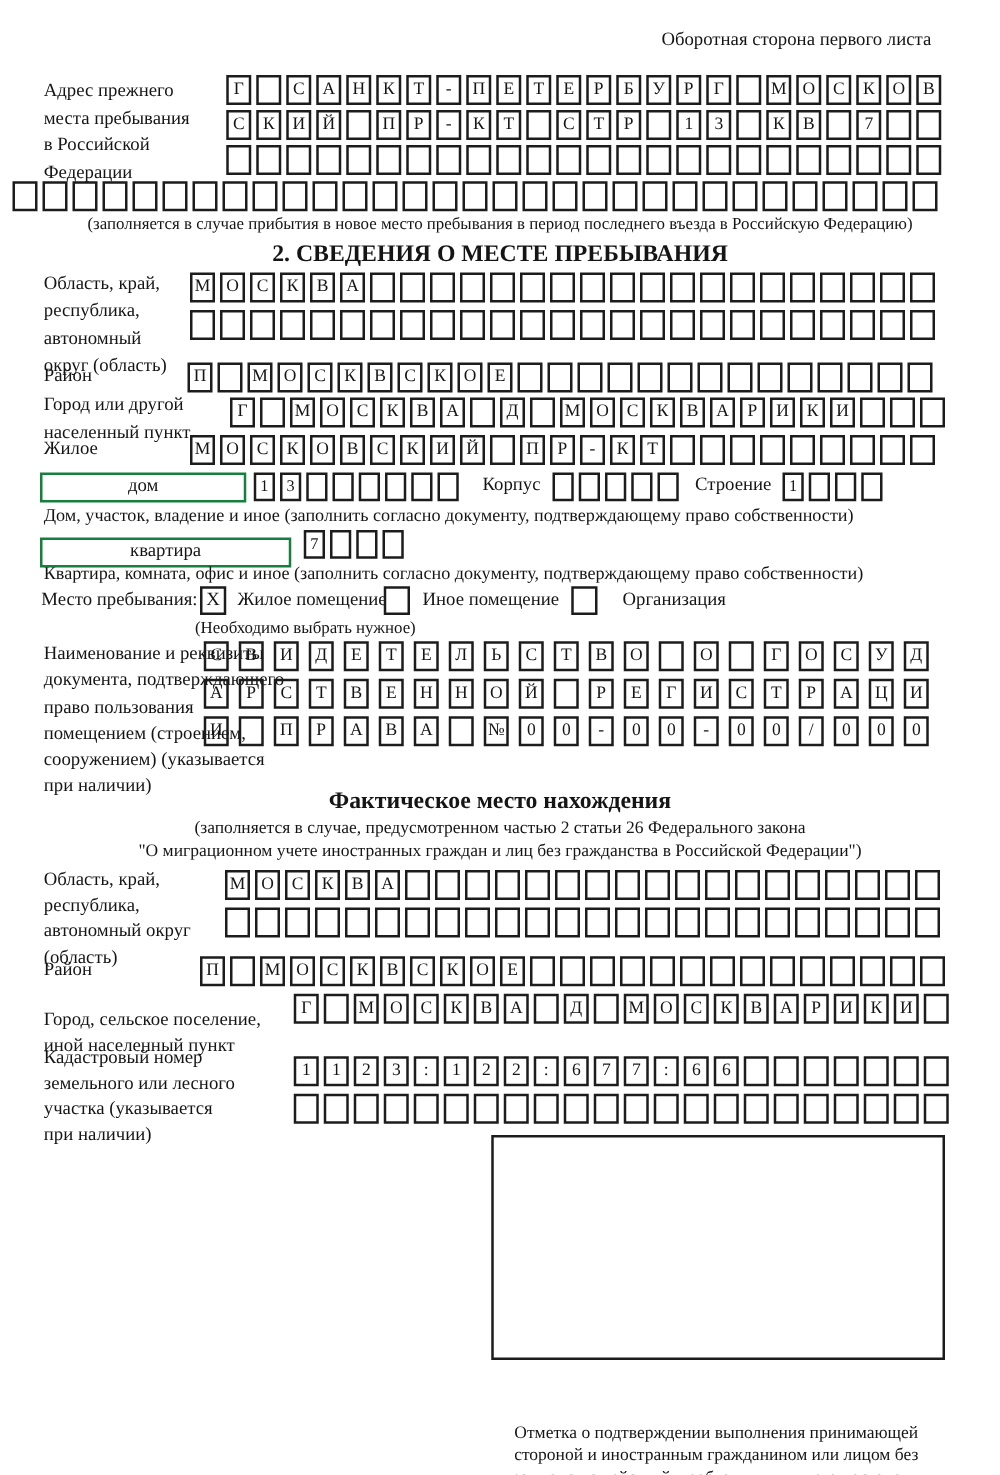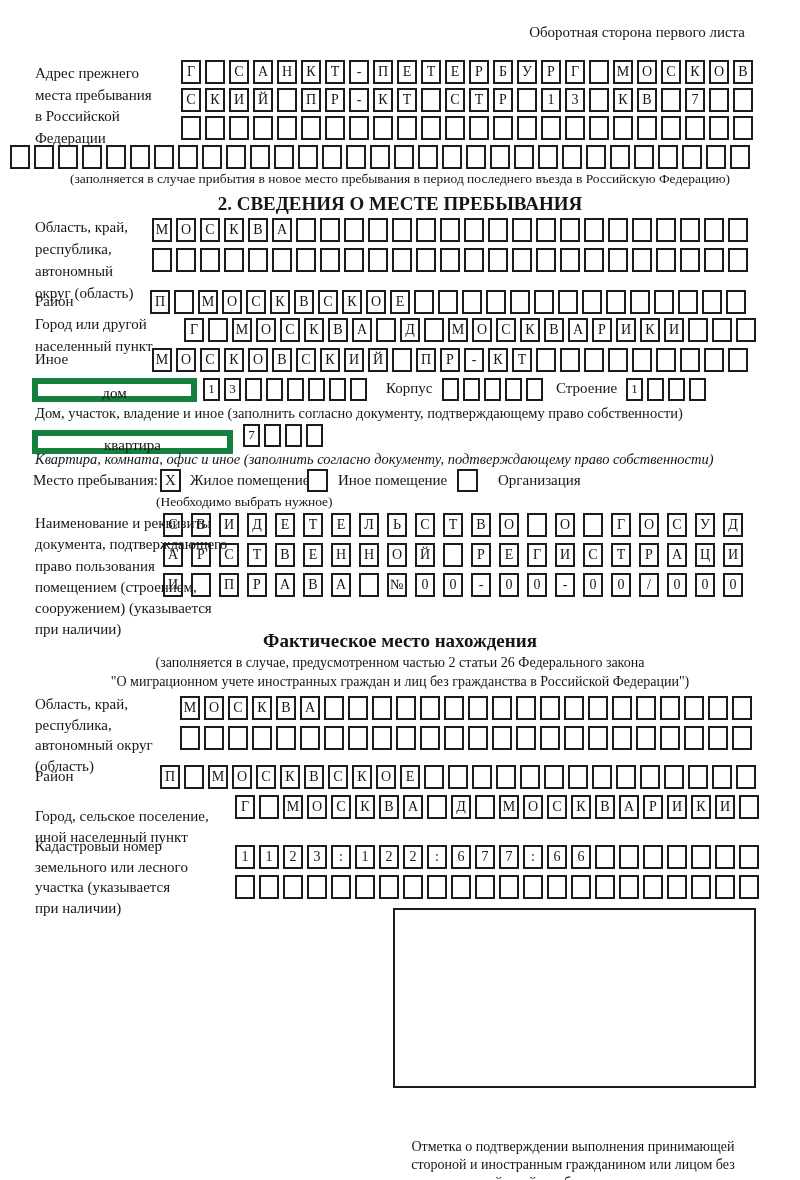--- a/index.html
+++ b/index.html
@@ -8,21 +8,21 @@
   .lbl { position:absolute; font-size:15px; line-height:21.5px; white-space:pre-line; }
   .note { position:absolute; font-size:13.5px; }
   .center { left:0; width:800px; text-align:center; }
   .title { position:absolute; font-weight:bold; font-size:19px; }
   .boxrow { position:absolute; white-space:nowrap; height:24px; }
   .cbox { display:inline-block; box-sizing:border-box; width:20px; height:24px; border:2px solid #1c1c1c;
           margin-right:4px; text-align:center; font-size:14px; line-height:19px; vertical-align:top; }
   .boxrow.small .cbox { width:17px; height:23px; margin-right:4px; font-size:13px; line-height:18px; }
   .boxrow.wide .cbox { margin-right:8px; }
   .boxrow.check .cbox { width:21px; height:23px; font-size:15px; line-height:18px; margin-right:0; }
-  .wfield { position:absolute; box-sizing:border-box; border:6px solid #15803d; height:24px;
+  .wfield { position:absolute; box-sizing:border-box; border:2px solid #15803d; height:24px;
             text-align:center; font-size:15px; line-height:19px; }
   .stamp { position:absolute; border:2px solid #1c1c1c; background:#fff; }
   .caption { position:absolute; font-size:14px; line-height:18px; text-align:center; white-space:pre-line; }
   .inline-lbl { position:absolute; font-size:15px; }
 </style>
 </head>
 <body>
 
 <div class="abs" style="top:24px; left:0; width:745px; text-align:right; font-size:15px;">Оборотная сторона первого листа</div>
 
@@ -45,34 +45,34 @@
 <div class="boxrow" style="left:152px; top:218px;"><span class="cbox">М</span><span class="cbox">О</span><span class="cbox">С</span><span class="cbox">К</span><span class="cbox">В</span><span class="cbox">А</span><span class="cbox"></span><span class="cbox"></span><span class="cbox"></span><span class="cbox"></span><span class="cbox"></span><span class="cbox"></span><span class="cbox"></span><span class="cbox"></span><span class="cbox"></span><span class="cbox"></span><span class="cbox"></span><span class="cbox"></span><span class="cbox"></span><span class="cbox"></span><span class="cbox"></span><span class="cbox"></span><span class="cbox"></span><span class="cbox"></span><span class="cbox"></span></div>
 <div class="boxrow" style="left:152px; top:248px;"><span class="cbox"></span><span class="cbox"></span><span class="cbox"></span><span class="cbox"></span><span class="cbox"></span><span class="cbox"></span><span class="cbox"></span><span class="cbox"></span><span class="cbox"></span><span class="cbox"></span><span class="cbox"></span><span class="cbox"></span><span class="cbox"></span><span class="cbox"></span><span class="cbox"></span><span class="cbox"></span><span class="cbox"></span><span class="cbox"></span><span class="cbox"></span><span class="cbox"></span><span class="cbox"></span><span class="cbox"></span><span class="cbox"></span><span class="cbox"></span><span class="cbox"></span></div>
 
 <div class="lbl" style="left:35px; top:291px;">Район</div>
 <div class="boxrow" style="left:150px; top:290px;"><span class="cbox">П</span><span class="cbox"></span><span class="cbox">М</span><span class="cbox">О</span><span class="cbox">С</span><span class="cbox">К</span><span class="cbox">В</span><span class="cbox">С</span><span class="cbox">К</span><span class="cbox">О</span><span class="cbox">Е</span><span class="cbox"></span><span class="cbox"></span><span class="cbox"></span><span class="cbox"></span><span class="cbox"></span><span class="cbox"></span><span class="cbox"></span><span class="cbox"></span><span class="cbox"></span><span class="cbox"></span><span class="cbox"></span><span class="cbox"></span><span class="cbox"></span><span class="cbox"></span></div>
 
 <div class="lbl" style="left:35px; top:314px;">Город или другой
 населенный пункт</div>
 <div class="boxrow" style="left:184px; top:318px;"><span class="cbox">Г</span><span class="cbox"></span><span class="cbox">М</span><span class="cbox">О</span><span class="cbox">С</span><span class="cbox">К</span><span class="cbox">В</span><span class="cbox">А</span><span class="cbox"></span><span class="cbox">Д</span><span class="cbox"></span><span class="cbox">М</span><span class="cbox">О</span><span class="cbox">С</span><span class="cbox">К</span><span class="cbox">В</span><span class="cbox">А</span><span class="cbox">Р</span><span class="cbox">И</span><span class="cbox">К</span><span class="cbox">И</span><span class="cbox"></span><span class="cbox"></span><span class="cbox"></span></div>
 
-<div class="lbl" style="left:35px; top:349px;">Иное</div>
+<div class="lbl" style="left:35px; top:349px;">Жилое</div>
 <div class="boxrow" style="left:152px; top:348px;"><span class="cbox">М</span><span class="cbox">О</span><span class="cbox">С</span><span class="cbox">К</span><span class="cbox">О</span><span class="cbox">В</span><span class="cbox">С</span><span class="cbox">К</span><span class="cbox">И</span><span class="cbox">Й</span><span class="cbox"></span><span class="cbox">П</span><span class="cbox">Р</span><span class="cbox">-</span><span class="cbox">К</span><span class="cbox">Т</span><span class="cbox"></span><span class="cbox"></span><span class="cbox"></span><span class="cbox"></span><span class="cbox"></span><span class="cbox"></span><span class="cbox"></span><span class="cbox"></span><span class="cbox"></span></div>
 
 <div class="wfield" style="left:32px; top:378px; width:165px;">дом</div>
 <div class="boxrow small" style="left:203px; top:378px;"><span class="cbox">1</span><span class="cbox">3</span><span class="cbox"></span><span class="cbox"></span><span class="cbox"></span><span class="cbox"></span><span class="cbox"></span><span class="cbox"></span></div>
 <div class="inline-lbl" style="left:386px; top:380px;">Корпус</div>
 <div class="boxrow small" style="left:442px; top:378px;"><span class="cbox"></span><span class="cbox"></span><span class="cbox"></span><span class="cbox"></span><span class="cbox"></span></div>
 <div class="inline-lbl" style="left:556px; top:380px;">Строение</div>
 <div class="boxrow small" style="left:626px; top:378px;"><span class="cbox">1</span><span class="cbox"></span><span class="cbox"></span><span class="cbox"></span></div>
 <div class="note" style="left:35px; top:405px; font-size:14.5px;">Дом, участок, владение и иное (заполнить согласно документу, подтверждающему право собственности)</div>
 
 <div class="wfield" style="left:32px; top:430px; width:201px;">квартира</div>
 <div class="boxrow small" style="left:243px; top:424px;"><span class="cbox">7</span><span class="cbox"></span><span class="cbox"></span><span class="cbox"></span></div>
-<div class="note" style="left:35px; top:451px; font-size:14.5px;font-style:italic;">Квартира, комната, офис и иное (заполнить согласно документу, подтверждающему право собственности)</div>
+<div class="note" style="left:35px; top:451px; font-size:14.5px;">Квартира, комната, офис и иное (заполнить согласно документу, подтверждающему право собственности)</div>
 
 <div class="inline-lbl" style="left:33px; top:472px;">Место пребывания:</div>
 <div class="boxrow check" style="left:160px; top:469px;"><span class="cbox">X</span></div>
 <div class="inline-lbl" style="left:190px; top:472px;">Жилое помещение</div>
 <div class="boxrow check" style="left:307px; top:469px;"><span class="cbox"></span></div>
 <div class="inline-lbl" style="left:338px; top:472px;">Иное помещение</div>
 <div class="boxrow check" style="left:457px; top:469px;"><span class="cbox"></span></div>
 <div class="inline-lbl" style="left:498px; top:472px;">Организация</div>
 <div class="note" style="left:156px; top:494px;">(Необходимо выбрать нужное)</div>
 

